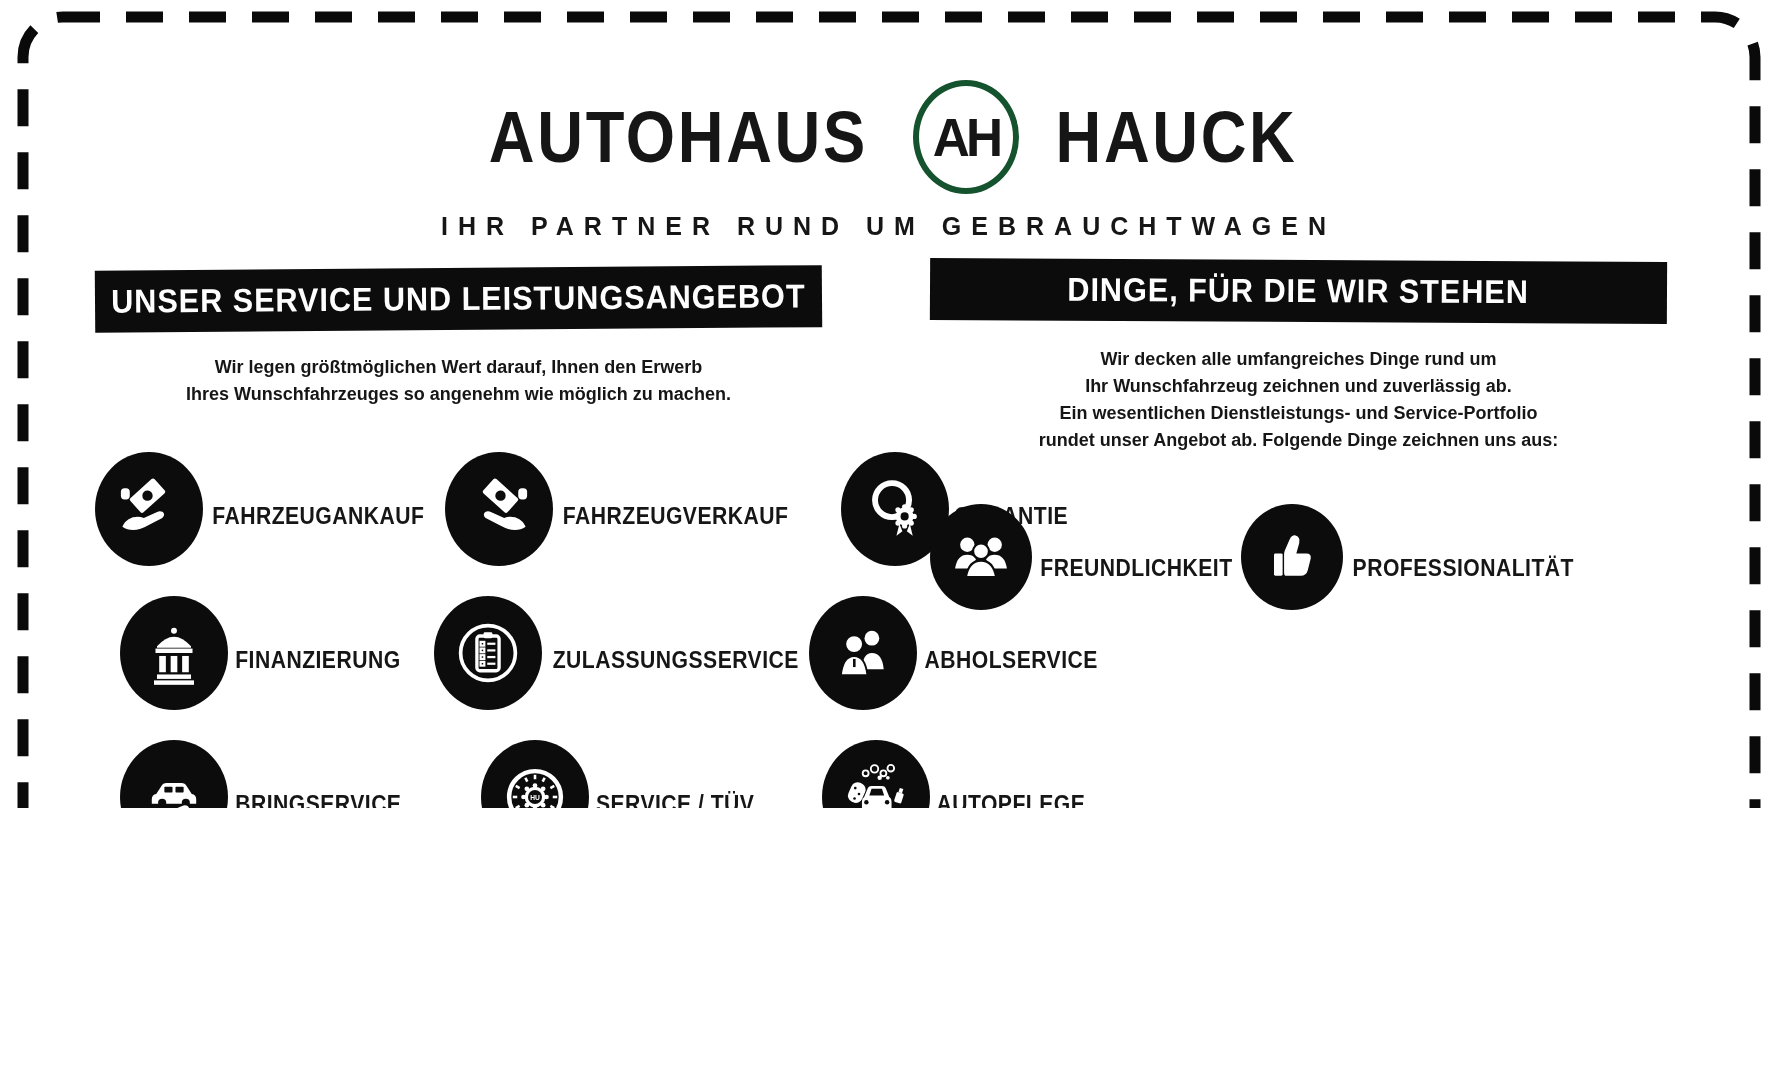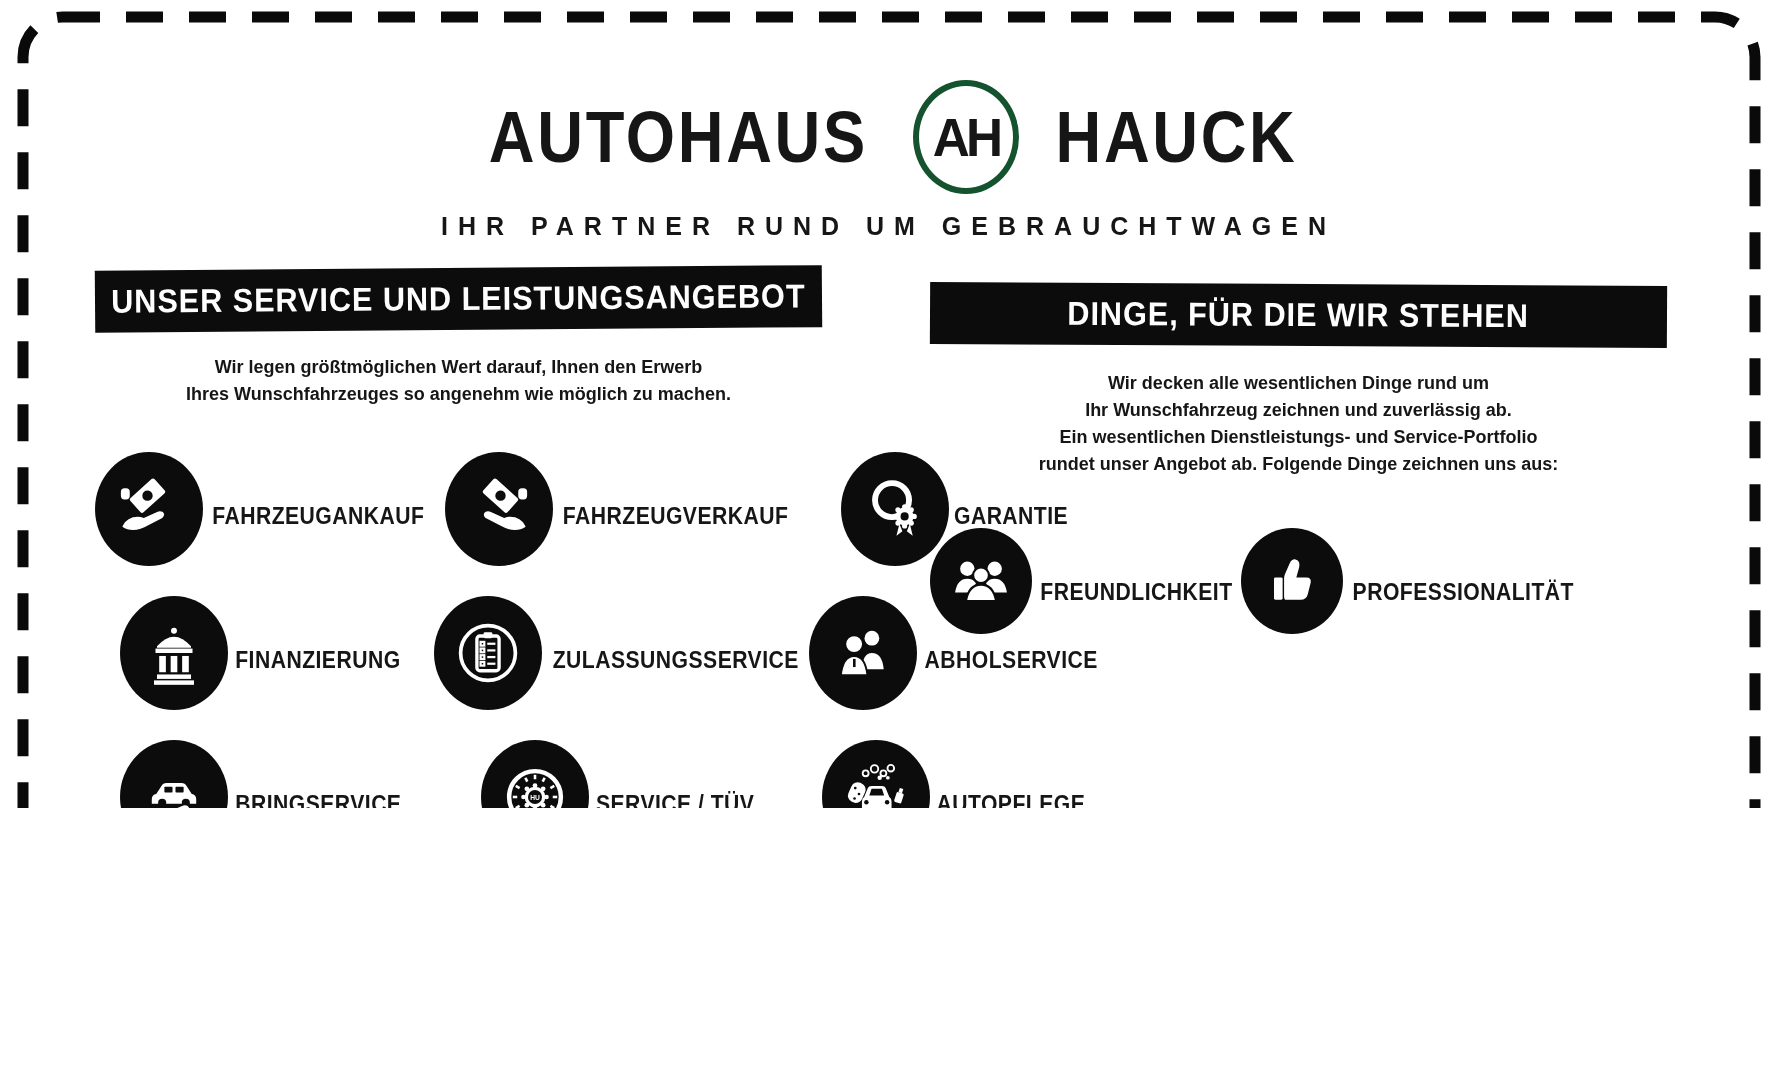--- a/index.html
+++ b/index.html
@@ -12,21 +12,21 @@
   .brand-word{font-size:72px;font-weight:bold;letter-spacing:3px;transform:scaleX(.88);white-space:nowrap;}
   .logo{width:94px;height:102px;border:6px solid #14532d;border-radius:50%;
         display:flex;align-items:center;justify-content:center;flex:0 0 auto;}
   .logo span{font-size:54px;font-weight:bold;letter-spacing:-4px;transform:scaleX(.95);}
   .tagline{position:absolute;left:0;right:0;top:188px;text-align:center;
            font-size:25px;font-weight:bold;letter-spacing:10px;margin-top:24px;}
 
   
   .col{position:absolute;}
   .col-left{left:95px;top:268px;width:727px;}
-  .col-right{left:930px;top:284px;width:737px;}
+  .col-right{left:930px;top:260px;width:737px;}
   .banner{background:#0c0c0c;color:#fefefe;height:62px;display:flex;align-items:center;justify-content:center;}
   .banner span{font-size:33px;font-weight:bold;letter-spacing:1px;transform:scaleX(.93);white-space:nowrap;}
   .banner-left{transform:rotate(-.45deg);}
   .banner-right{transform:rotate(.3deg);}
   .intro{margin-top:24px;text-align:center;font-size:18px;font-weight:bold;line-height:27px;}
 
   .grid{display:grid;grid-template-columns:repeat(3,1fr);justify-items:center;}
   .grid-left{margin-top:44px;row-gap:30px;}
   .grid-right{margin-top:50px;}
   .cell{display:flex;flex-direction:row;align-items:center;}
@@ -256,21 +256,21 @@
       </div>
 
     </div>
   </div>
 
   <div class="col col-right">
     <div class="banner banner-right">
       <span>DINGE, FÜR DIE WIR STEHEN</span>
     </div>
     <div class="intro">
-      <div>Wir decken alle wesentlichen Dinge rund um</div>
+      <div>Wir decken alle umfangreiches Dinge rund um</div>
       <div>Ihr Wunschfahrzeug zeichnen und zuverlässig ab.</div>
       <div>Ein wesentlichen Dienstleistungs- und Service-Portfolio</div>
       <div>rundet unser Angebot ab. Folgende Dinge zeichnen uns aus:</div>
     </div>
 
     <div class="grid grid-right">
 
       <div class="cell">
         <div class="disc disc-r">
           <svg width="72" height="72" viewBox="0 0 100 100">

